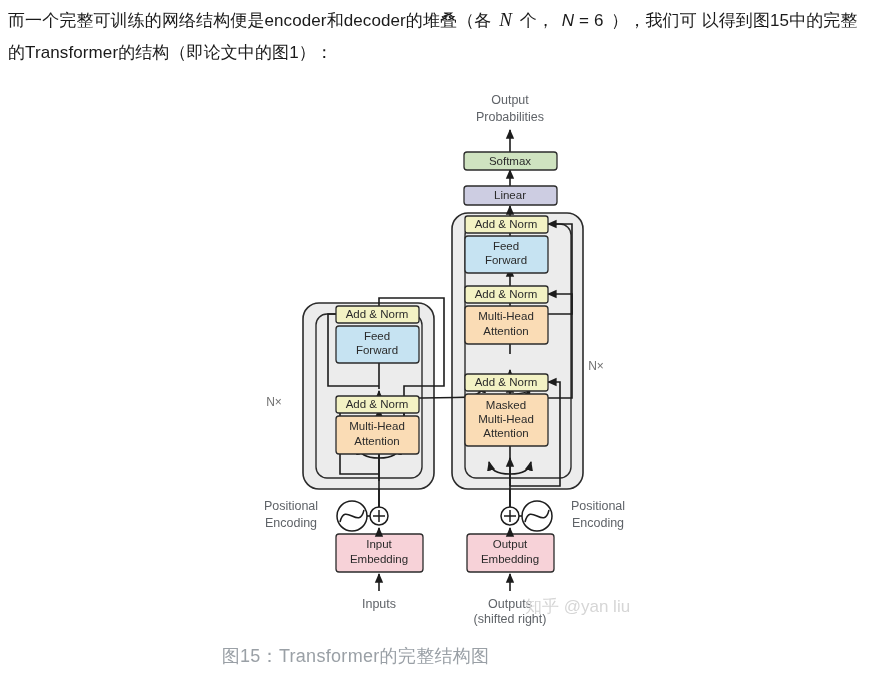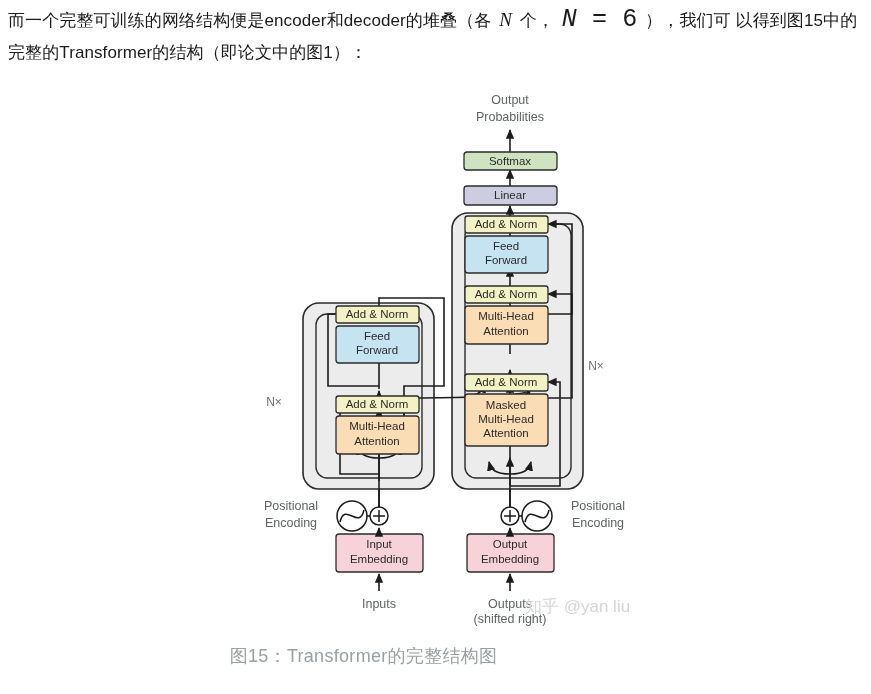--- a/index.html
+++ b/index.html
@@ -26,42 +26,42 @@
     color: #1a1a1a;
     letter-spacing: 0.1px;
   }
   #article-text .math {
     font-family: "Liberation Serif", serif;
     font-style: italic;
     font-size: 19px;
     padding: 0 3px;
   }
   #article-text .math-eq {
-    font-family: Liberation Mono, monospace;
-    font-size: 25px;
+    font-family: Liberation Sans, sans-serif;
+    font-size: 17px;
     padding: 0 3px;
   }
   #article-text .math-eq i { font-style: italic; }
 
   
   #figure-wrap {
     position: absolute;
     left: 0;
     top: 86px;
     width: 871px;
     height: 608px;
   }
   #transformer-svg {
     position: absolute;
     left: 0;
     top: 0;
   }
   #figure-caption {
     position: absolute;
-    left: 8px;
+    left: 0;
     top: 558px;
     width: 711px;
     text-align: center;
     font-size: 18px;
     color: #9aa0a6;
     letter-spacing: 0.3px;
   }
 
   
   .blk-label {

